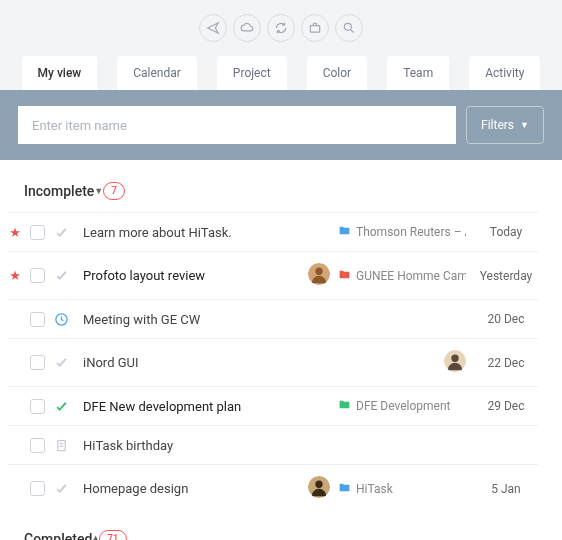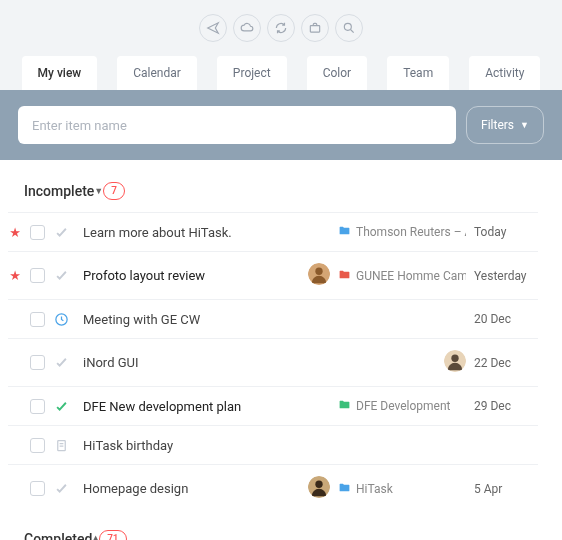--- a/index.html
+++ b/index.html
@@ -6,42 +6,42 @@
 body{background:#fff;width:562px;font-size:13px;color:#333}
 .topbar{background:#f2f4f6;padding:14px 0 0;text-align:center}
 .icon-row{display:flex;justify-content:center;gap:6px;margin-bottom:14px}
 .circle-icon{width:28px;height:28px;border:1px solid #d8dde3;border-radius:50%;display:flex;align-items:center;justify-content:center;cursor:pointer;color:#8a93a0}
 .circle-icon svg{width:14px;height:14px;stroke:#a0a8b3;fill:none;stroke-width:2}
 .tabs{display:flex;gap:20px;justify-content:center;padding:0 20px}
 .tab{padding:10px 16px;font-size:12px;color:#6b7380;cursor:pointer;background:#fff;border-radius:4px 4px 0 0}
 .tab.active{background:#fff;color:#333;font-weight:500}
 .tab:not(.active){background:#fff}
 .search-area{background:#8fa2b3;padding:16px 18px;display:flex;gap:10px;align-items:center}
-.search-input{flex:1;height:38px;border:none;border-radius:6px;padding:0 14px;font-size:13px;color:#666}
+.search-input{flex:1;height:38px;border:none;border-radius:0;padding:0 14px;font-size:13px;color:#666}
 .search-input::placeholder{color:#aeb4bd}
-.filters-btn{height:38px;padding:0 14px;border:1px solid rgba(255,255,255,.45);background:transparent;color:#fff;border-radius:12px;font-size:12px;cursor:pointer;display:flex;align-items:center;gap:6px}
+.filters-btn{height:38px;padding:0 14px;border:1px solid rgba(255,255,255,.45);background:transparent;color:#fff;border-radius:4px;font-size:12px;cursor:pointer;display:flex;align-items:center;gap:6px}
 .filters-btn .caret{font-size:9px}
 .section{padding:22px 24px 6px}
 .section-header{display:flex;align-items:center;margin-bottom:12px;font-size:14px;color:#333;font-weight:500}
 .section-header .caret{font-size:9px;color:#666}
 .count-badge{border:1px solid #f55;color:#f55;border-radius:10px;font-size:10px;padding:1px 7px;line-height:14px}
 .task-list{margin-left:-16px}
 .task-row{display:flex;align-items:center;padding:11px 0;border-top:1px solid #eef0f3;gap:8px}
 .task-row:first-child{border-top:1px solid #eef0f3}
 .star-col{width:14px;display:flex;justify-content:center}
 .star{color:#f05050;font-size:13px}
 .chk{width:15px;height:15px;border:1.5px solid #cfd4db;border-radius:3px;flex-shrink:0;cursor:pointer}
 .status-ico{width:16px;height:16px;display:flex;align-items:center;justify-content:center;flex-shrink:0}
 .status-ico svg{width:15px;height:15px}
 .task-title{flex:1;padding-left:6px;white-space:nowrap;overflow:hidden;text-overflow:ellipsis;font-size:13px;color:#444}
 .task-title.bold{font-weight:400;color:#222}
 .avatar{width:22px;height:22px;border-radius:50%;flex-shrink:0}
 .proj{display:flex;align-items:center;gap:5px;width:128px;font-size:12px;color:#888;overflow:hidden;white-space:nowrap;text-overflow:ellipsis}
 .proj .folder{width:13px;height:13px}
-.date{width:64px;text-align:left;font-size:12px;color:#666;flex-shrink:0}
+.date{width:64px;text-align:center;font-size:12px;color:#666;flex-shrink:0}
 .completed-sec{padding:12px 24px 40px}
 .completed-sec .section-header .caret{transform:rotate(-90deg);display:inline-block}
 </style>
 </head>
 <body>
 
 <div class="topbar">
   <div class="icon-row">
     <div class="circle-icon">
         <svg viewBox="0 0 24 24">
@@ -219,21 +219,21 @@
             <circle cx="12" cy="12" r="12" fill="#c9a878"></circle>
             <circle cx="12" cy="9" r="4" fill="#3a2a1a"></circle>
             <path d="M4 22a8 8 0 0116 0z" fill="#3a2a1a"></path>
           </svg></span>
         <div class="proj">
           <span><svg class="folder" viewBox="0 0 24 24" fill="#4aa3e8">
               <path d="M3 6a1 1 0 011-1h5l2 2h9a1 1 0 011 1v10a1 1 0 01-1 1H4a1 1 0 01-1-1V6z"></path>
             </svg></span>
           <span>HiTask</span>
         </div>
-        <div class="date">5 Apr</div>
+        <div class="date">5 Jan</div>
       </div>
     </div>
 </div>
 
 <div class="completed-sec">
   <div class="section-header">
     <span>Completed</span>
     <span class="caret">▶</span>
     <span class="count-badge">71</span>
   </div>

